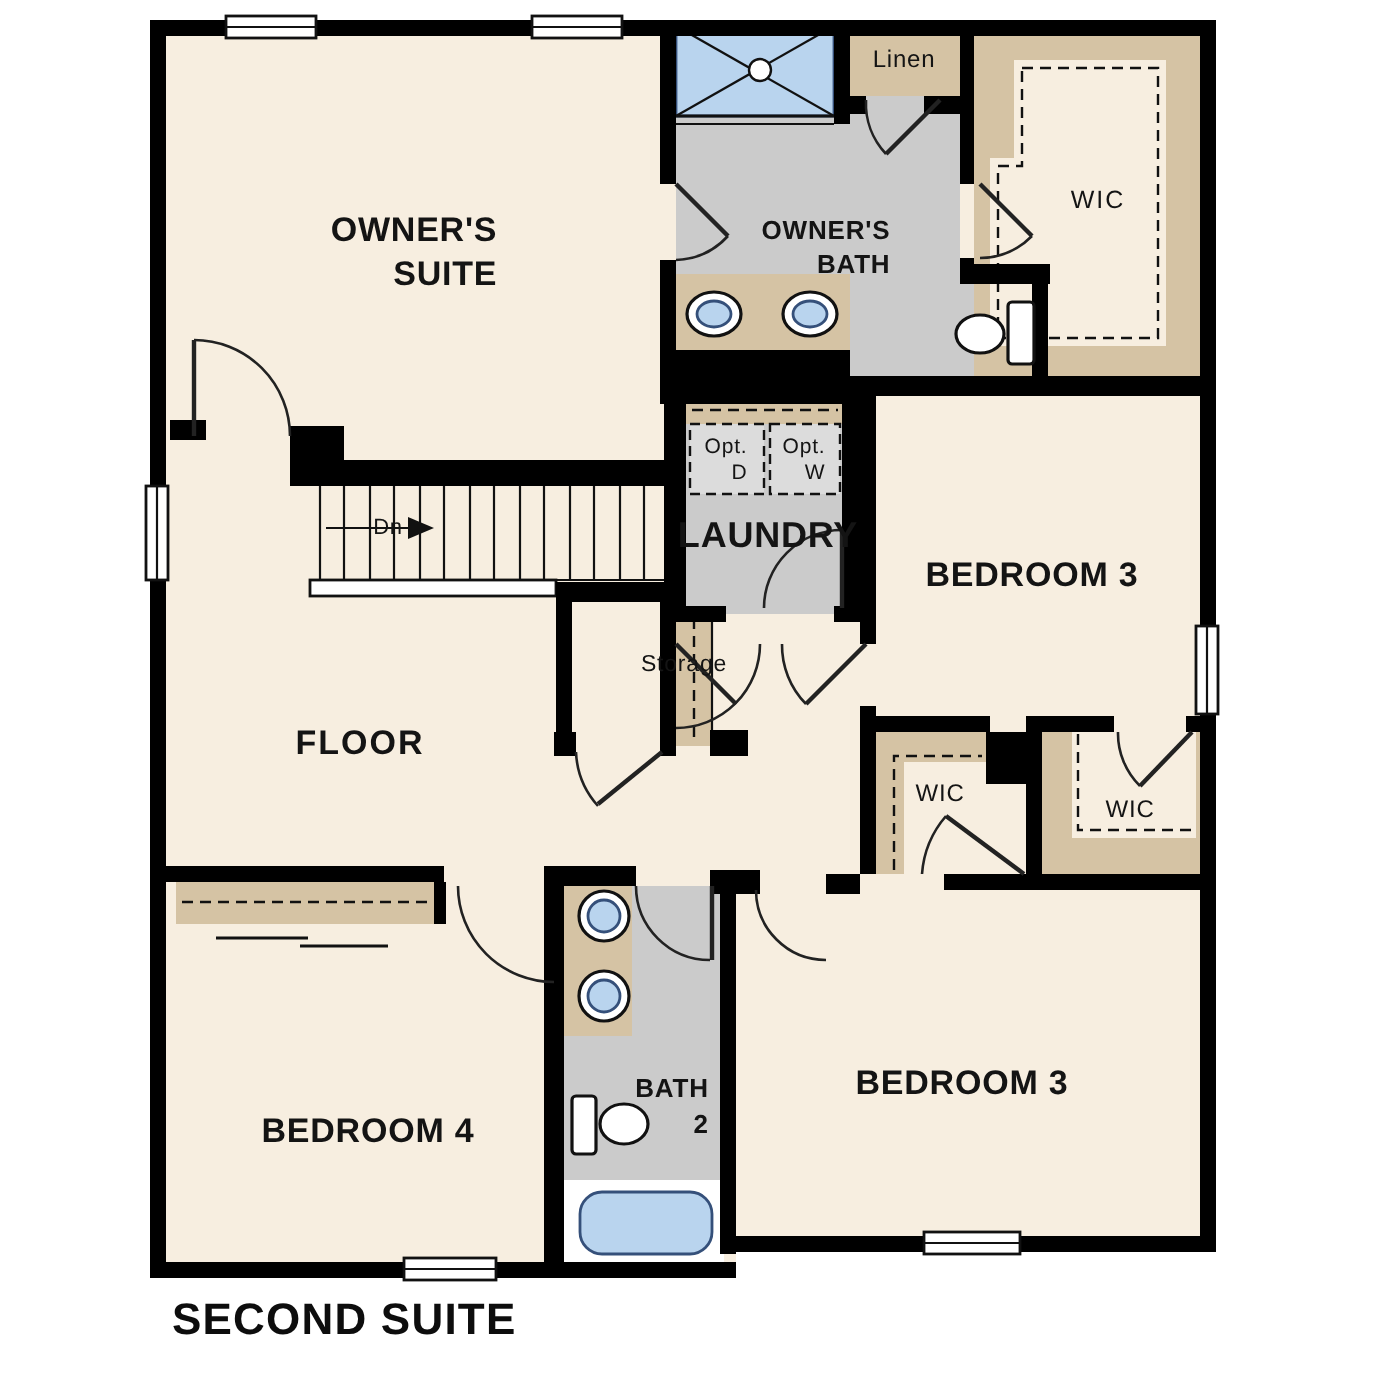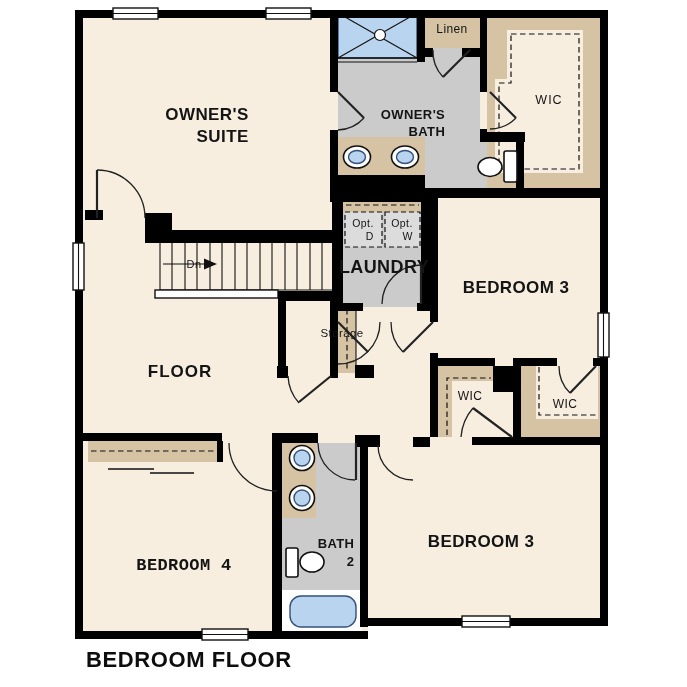--- a/index.html
+++ b/index.html
@@ -287,18 +287,18 @@
 D</div>
 <div class="lbl" style="left:402px;top:230px;font-size:10.5px;line-height:1.2;">Opt.
 W</div>
 <div class="lbl b" style="left:384px;top:256px;font-size:18px;">LAUNDRY</div>
 <div class="lbl b" style="left:516px;top:276px;font-size:17px;">BEDROOM 3</div>
 <div class="lbl" style="left:310px;top:333px;font-size:11.5px;margin-left:32px;">Storage</div>
 <div class="lbl" style="left:150px;top:264px;font-size:11px;margin-left:44px;">Dn</div>
 <div class="lbl b" style="left:180px;top:360px;font-size:17px;letter-spacing:1px;">FLOOR</div>
 <div class="lbl" style="left:470px;top:397px;font-size:12px;">WIC</div>
 <div class="lbl" style="left:565px;top:405px;font-size:12px;">WIC</div>
-<div class="lbl b" style="left:184px;top:554px;font-size:17px;font-family:Liberation Mono, monospace;">BEDROOM 4</div>
+<div class="lbl b" style="left:184px;top:554px;font-size:17px;">BEDROOM 4</div>
 <div class="lbl b" style="left:336px;top:541px;font-size:13px;line-height:1.35;">BATH
 2</div>
 <div class="lbl b" style="left:481px;top:530px;font-size:17px;">BEDROOM 3</div>
-<div class="title" style="left:86px;top:660px;">BEDROOM FLOOR</div>
+<div class="title" style="left:86px;top:660px;">SECOND SUITE</div>
 </div>
 
 </body></html>

